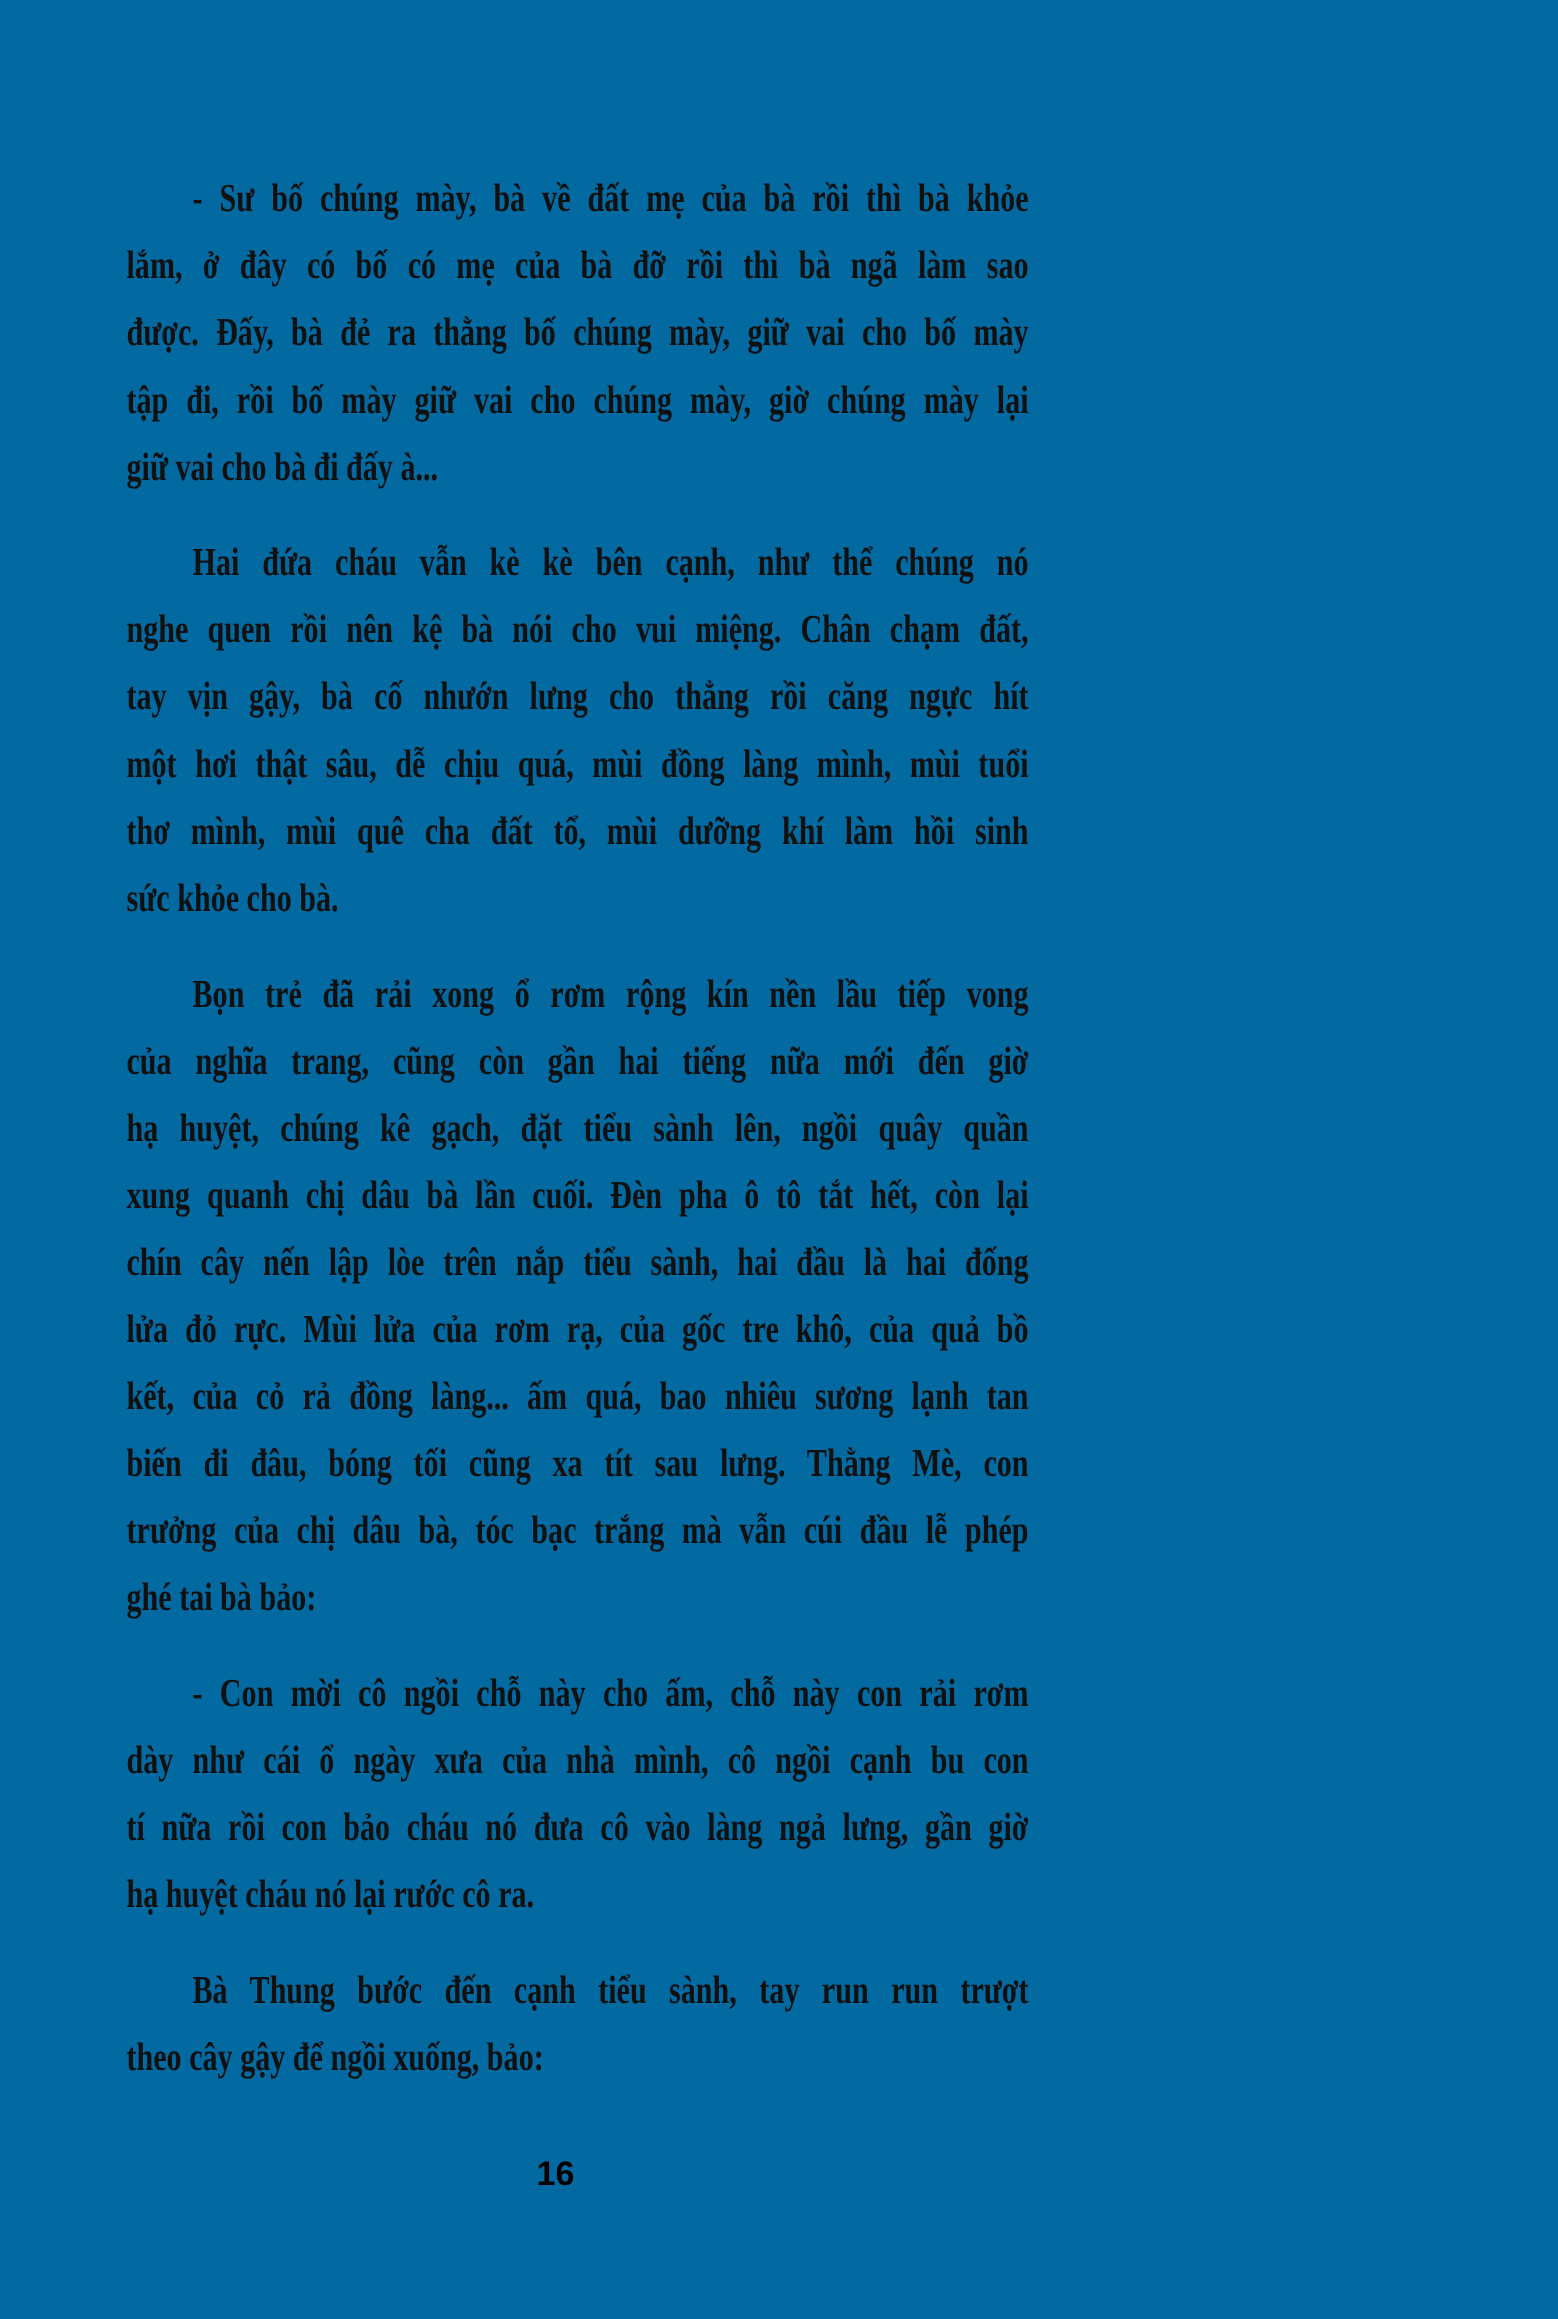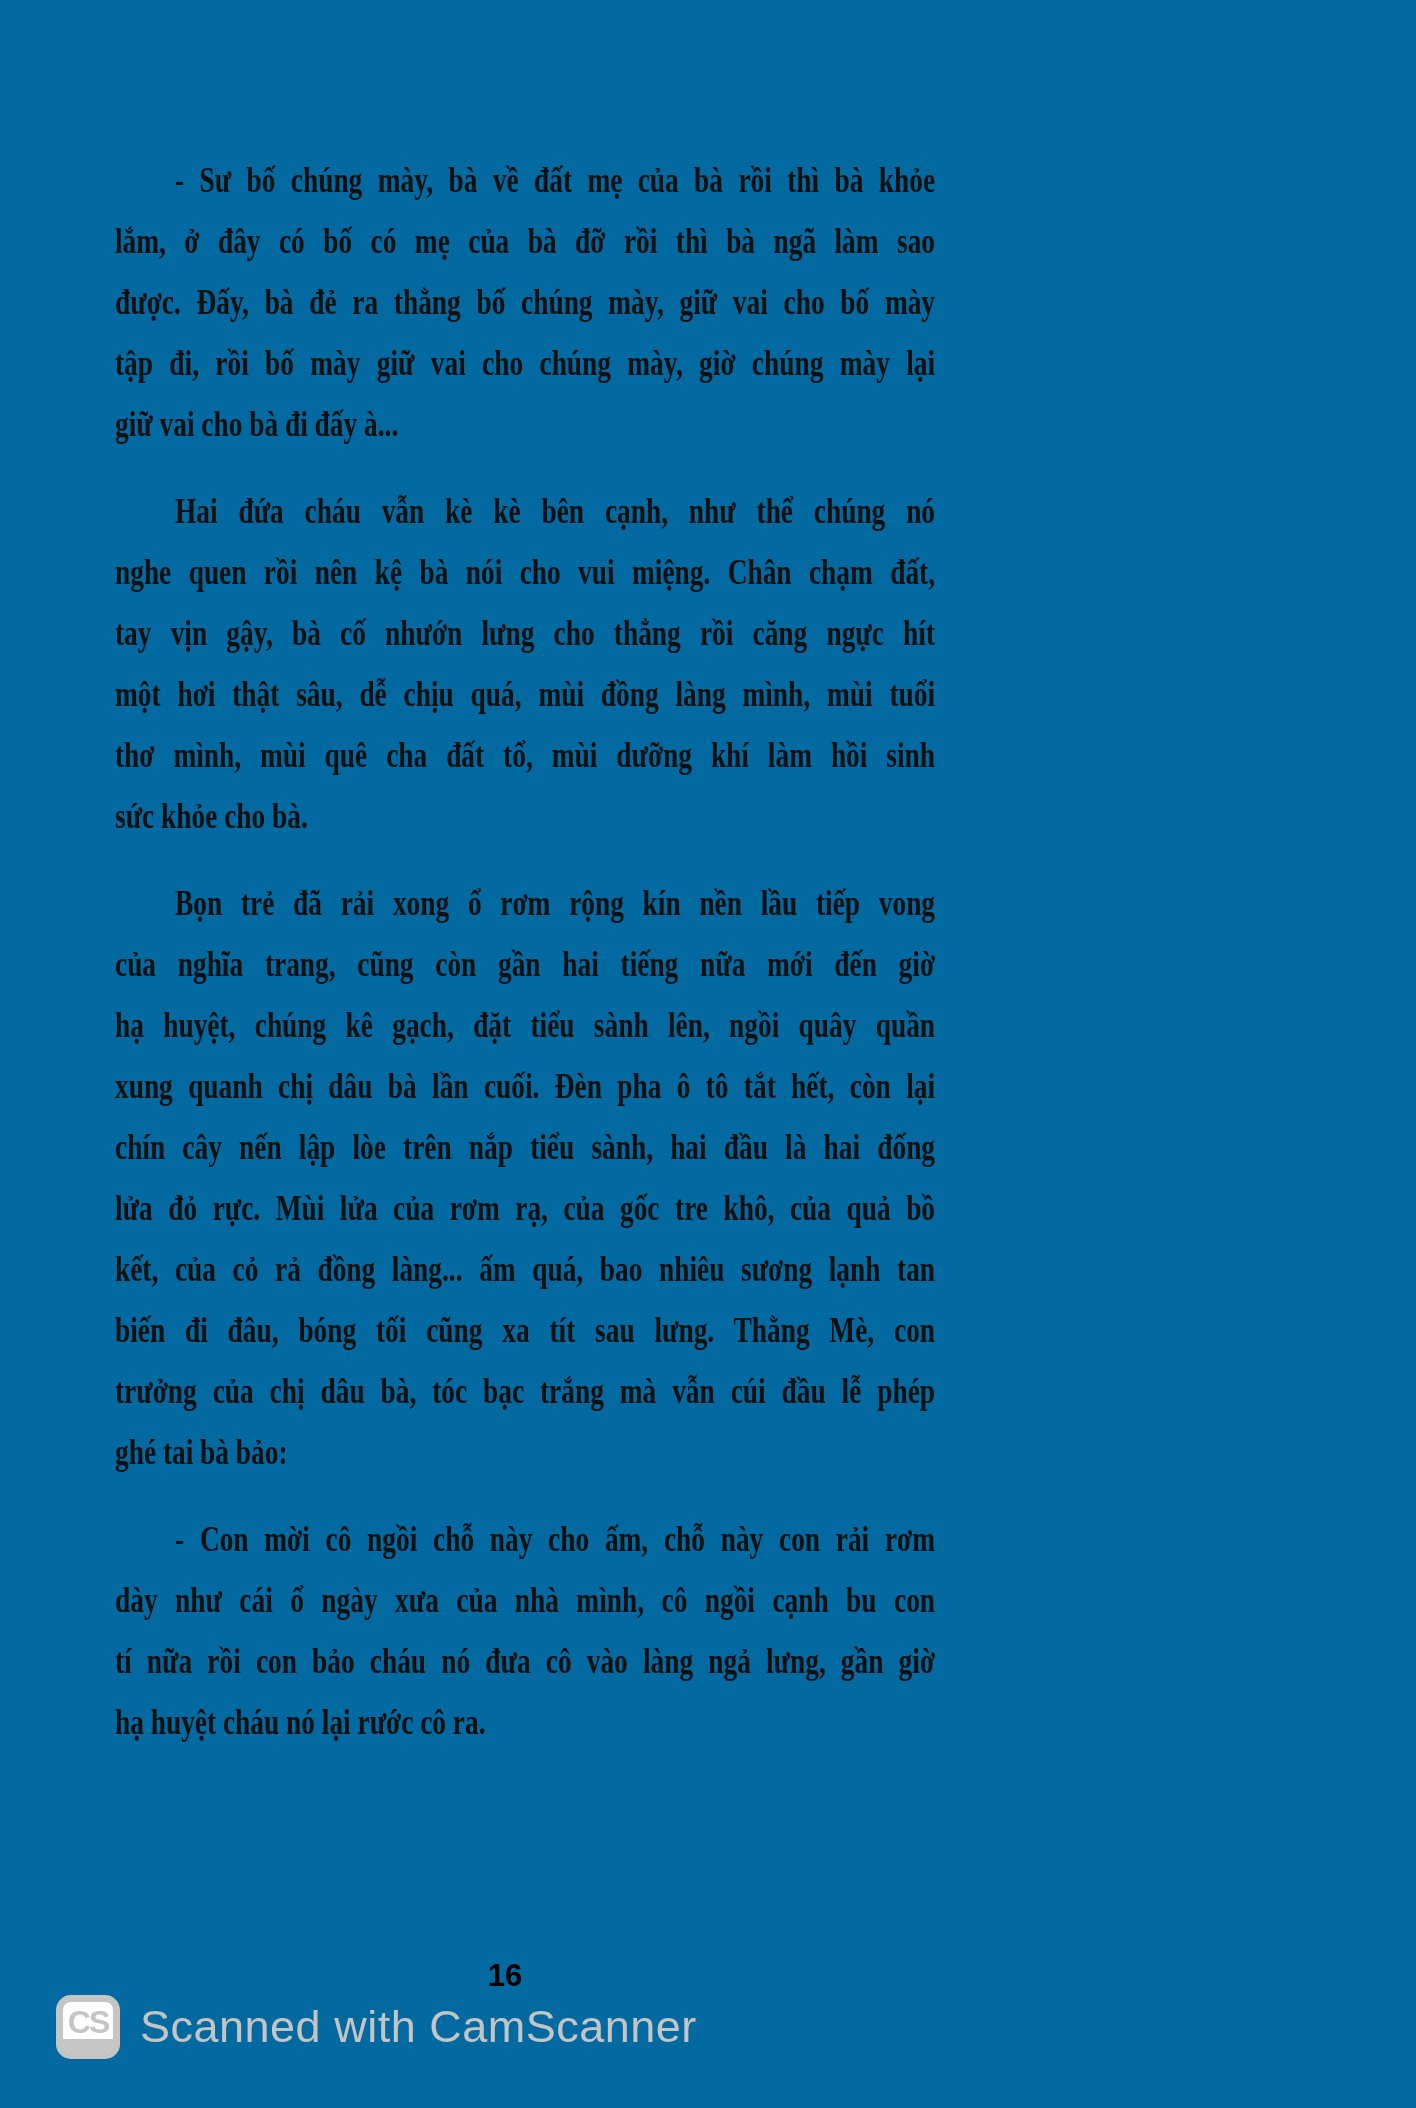--- a/index.html
+++ b/index.html
@@ -118,25 +118,22 @@
         <div class="line">biến đi đâu, bóng tối cũng xa tít sau lưng. Thằng Mè, con</div>
         <div class="line">trưởng của chị dâu bà, tóc bạc trắng mà vẫn cúi đầu lễ phép</div>
         <div class="line last">ghé tai bà bảo:</div>
       </div>
       <div class="para">
         <div class="line first">- Con mời cô ngồi chỗ này cho ấm, chỗ này con rải rơm</div>
         <div class="line">dày như cái ổ ngày xưa của nhà mình, cô ngồi cạnh bu con</div>
         <div class="line">tí nữa rồi con bảo cháu nó đưa cô vào làng ngả lưng, gần giờ</div>
         <div class="line last">hạ huyệt cháu nó lại rước cô ra.</div>
       </div>
+      <div class="para">
+        <div class="line first">Bà Thung bước đến cạnh tiểu sành, tay run run trượt</div>
+        <div class="line last">theo cây gậy để ngồi xuống, bảo:</div>
+      </div>
     </div>
 
   <div class="page-number">16</div>
 
-  <div class="watermark">
-    <div class="cs-logo">
-      <span class="cs-letters">CS</span>
-      <span class="cs-strip"></span>
-    </div>
-    <div class="wm-label">Scanned with CamScanner</div>
-  </div>
 
 </div>
 
 </body></html>

